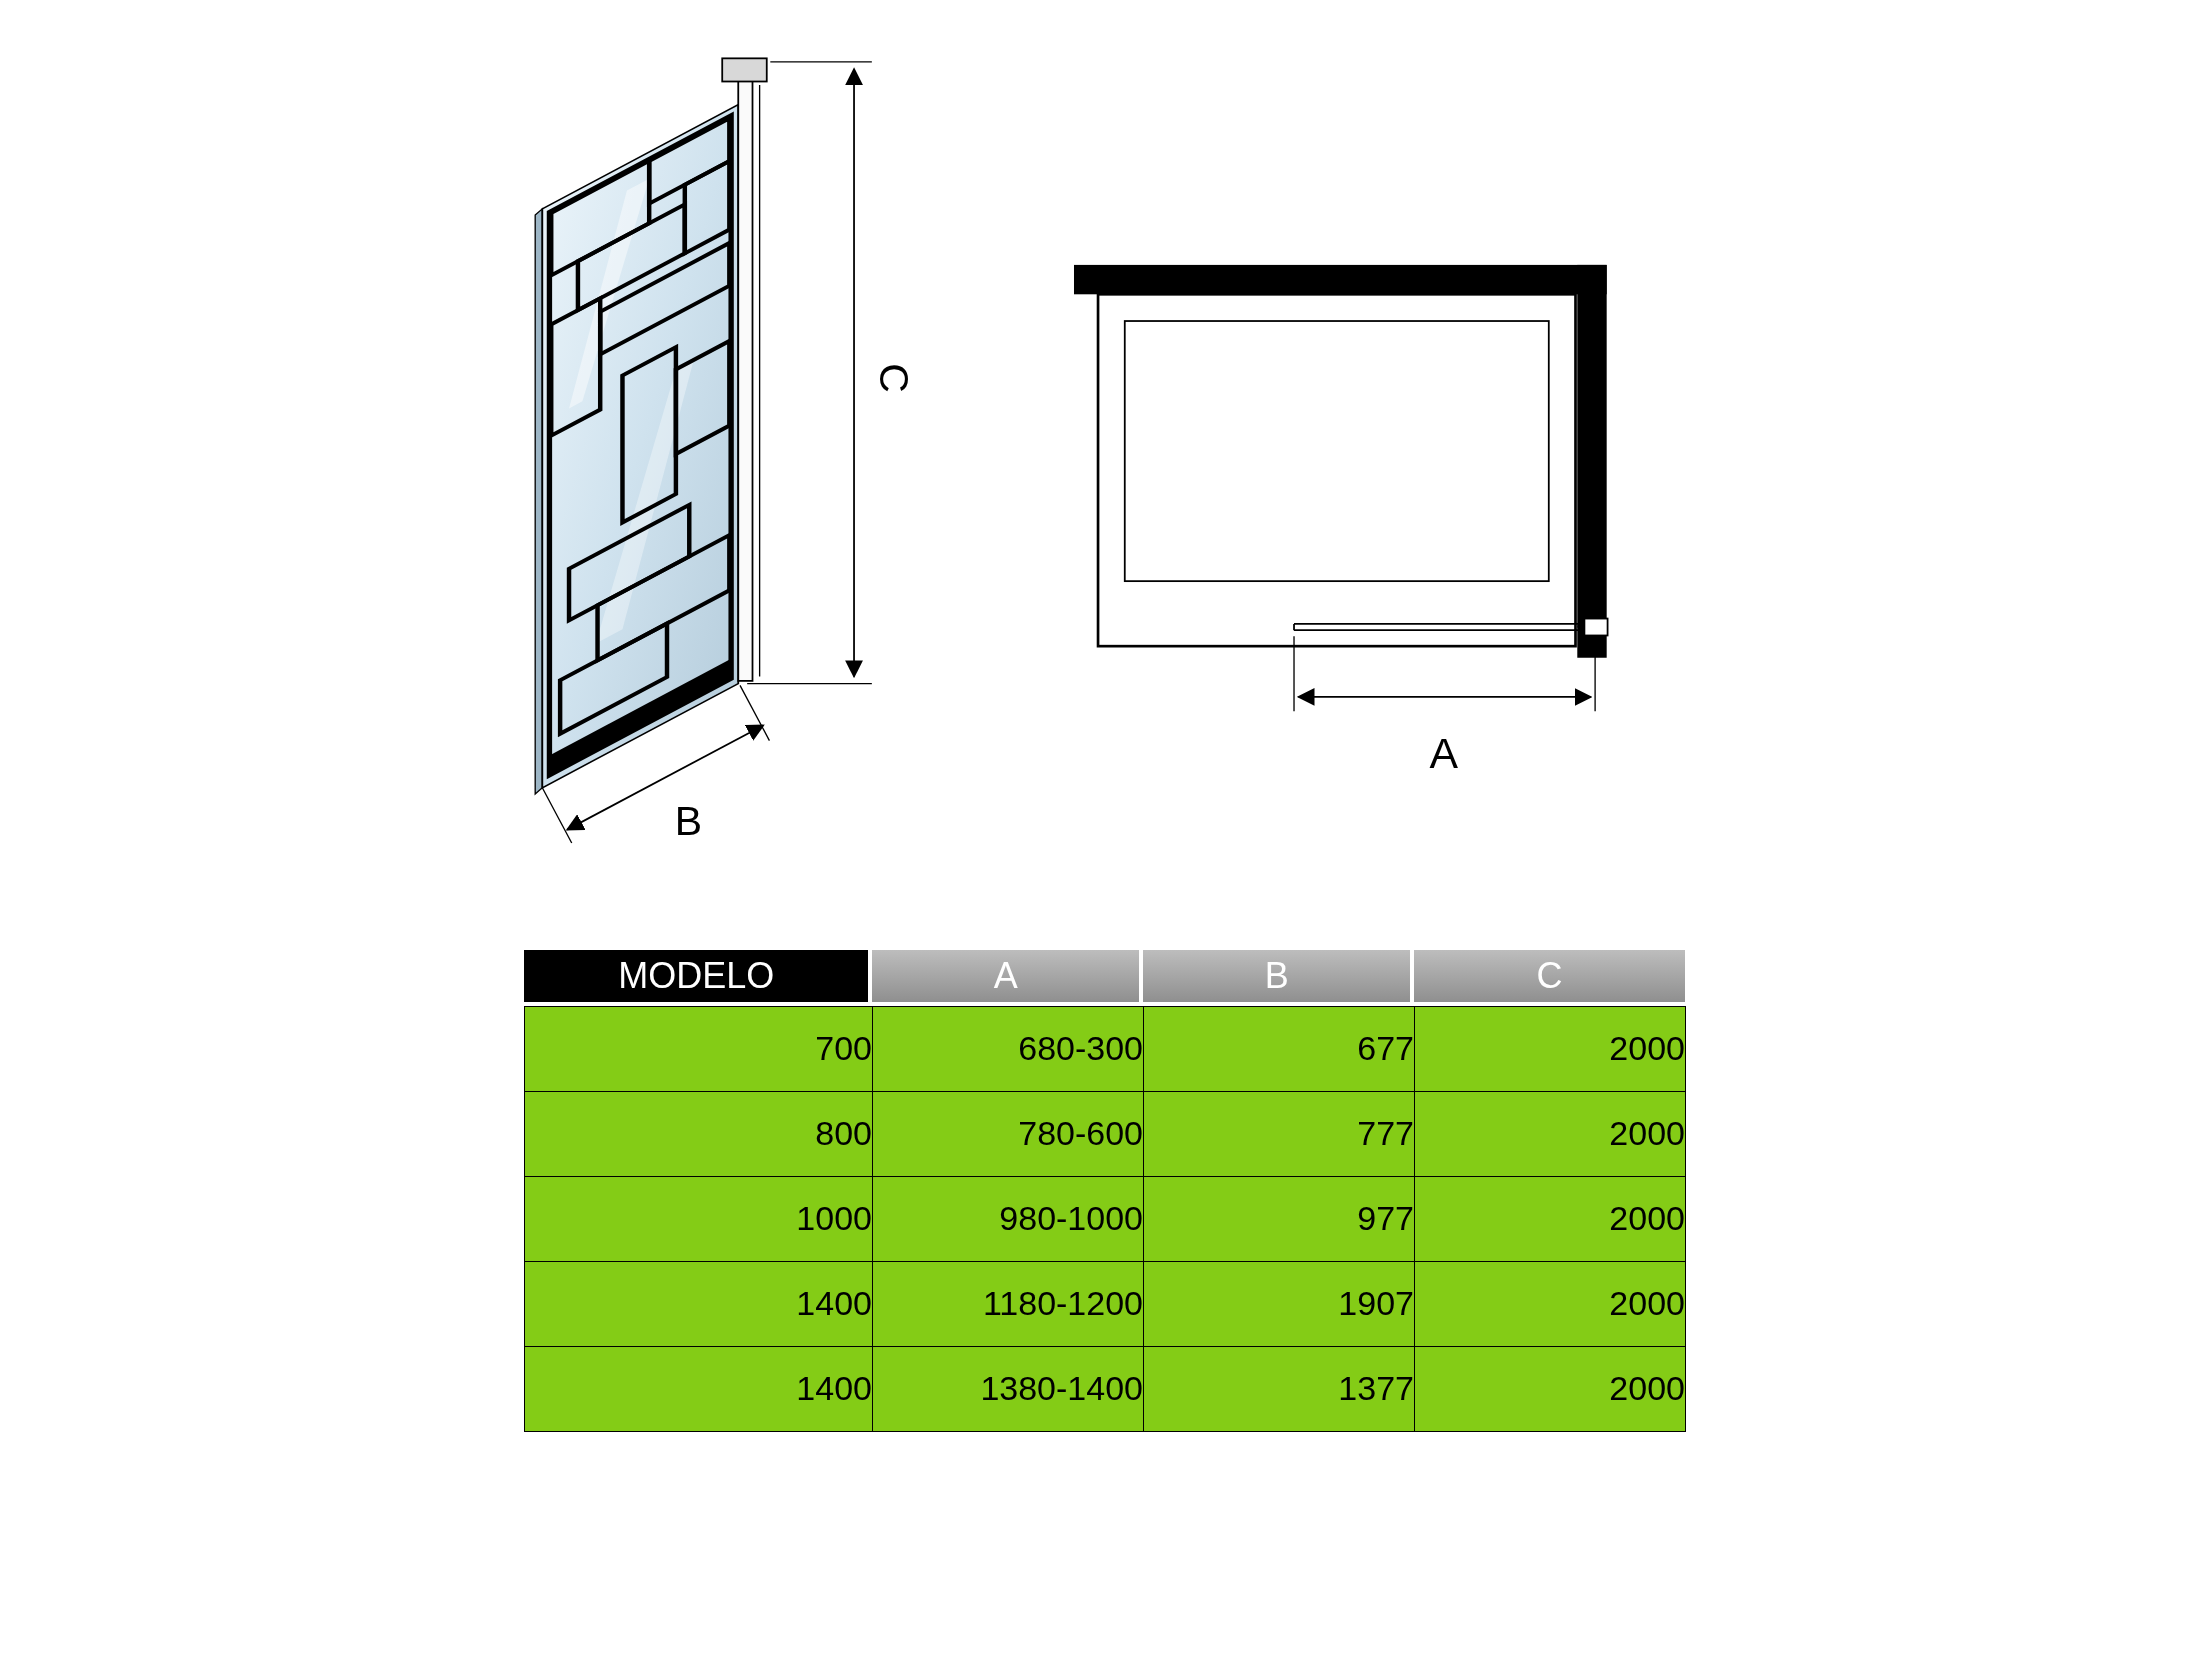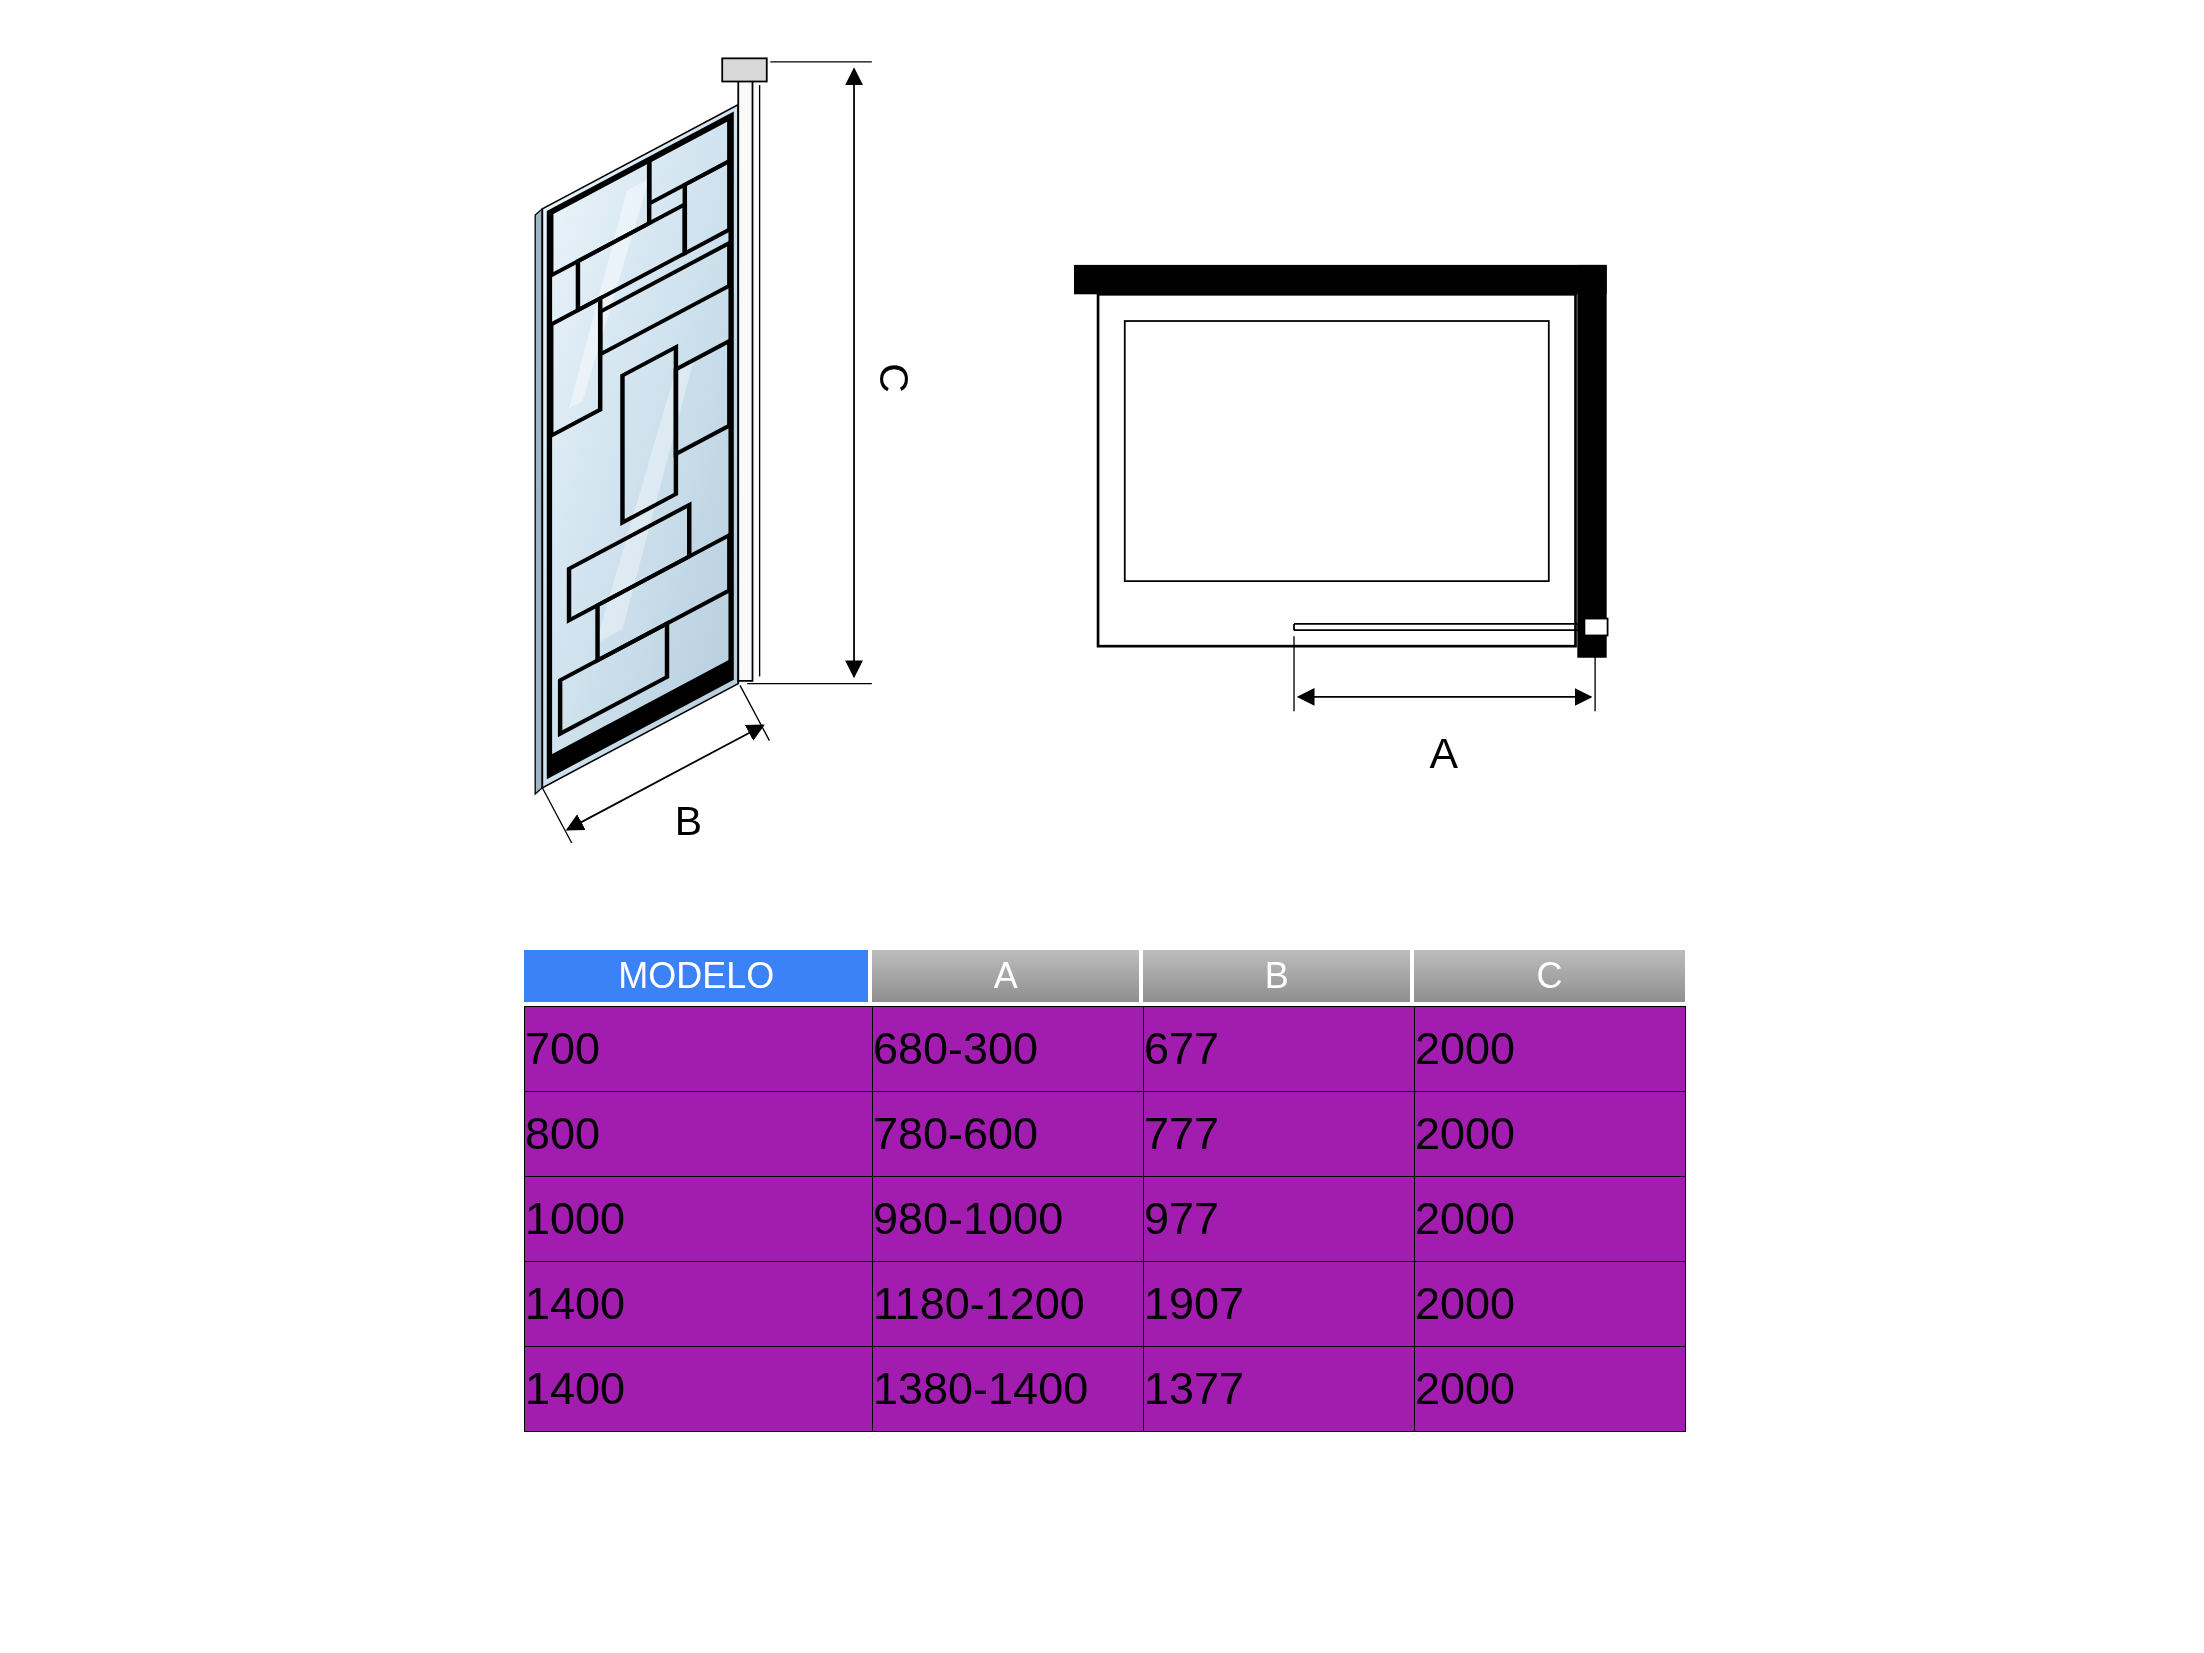--- a/index.html
+++ b/index.html
@@ -9,25 +9,25 @@
   .page { position:absolute; left:283px; top:0; width:1640px; height:1653px; background:#ffffff; }
   .svg-abs { position:absolute; }
   #front-view { left:446px; top:53px; }
   #top-view { left:1025px; top:223px; }
 
   .spec-table { position:absolute; left:524px; top:950px; width:1160px; }
   .thead { display:grid; grid-template-columns:348px 271px 271px 271px; margin-bottom:3.6px; }
   .th { height:52px; display:flex; align-items:center; justify-content:center;
         color:#ffffff; font-size:36px; font-weight:400; margin-right:3.6px; }
   .th:last-child { margin-right:0; }
-  .th-modelo { background:#3b82f6; }
+  .th-modelo { background:#000000; }
   .th-gray { background:linear-gradient(#bdbdbd, #8f8f8f); }
   table.tbody { border-collapse:collapse; table-layout:fixed; width:1160px; }
-  table.tbody td { border:1.8px solid #000; height:85px; text-align:left;
-                   vertical-align:middle; font-size:45px; background:#a21caf; }
+  table.tbody td { border:1.8px solid #000; height:85px; text-align:right;
+                   vertical-align:middle; font-size:34px; background:#84cc16; }
   text { font-family:"Liberation Sans", sans-serif; }
 </style>
 </head>
 <body>
 
 <div class="canvas">
   <div class="page"></div>
 
   <svg id="front-view" class="svg-abs" width="499" height="855" viewBox="0 0 560 960">
     <defs>

